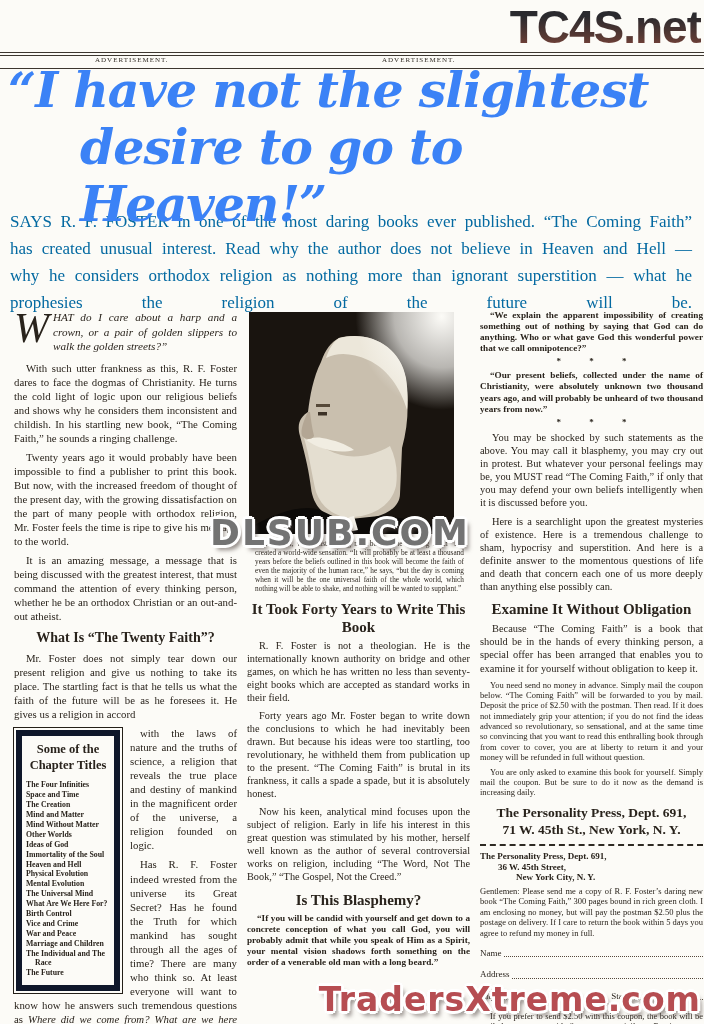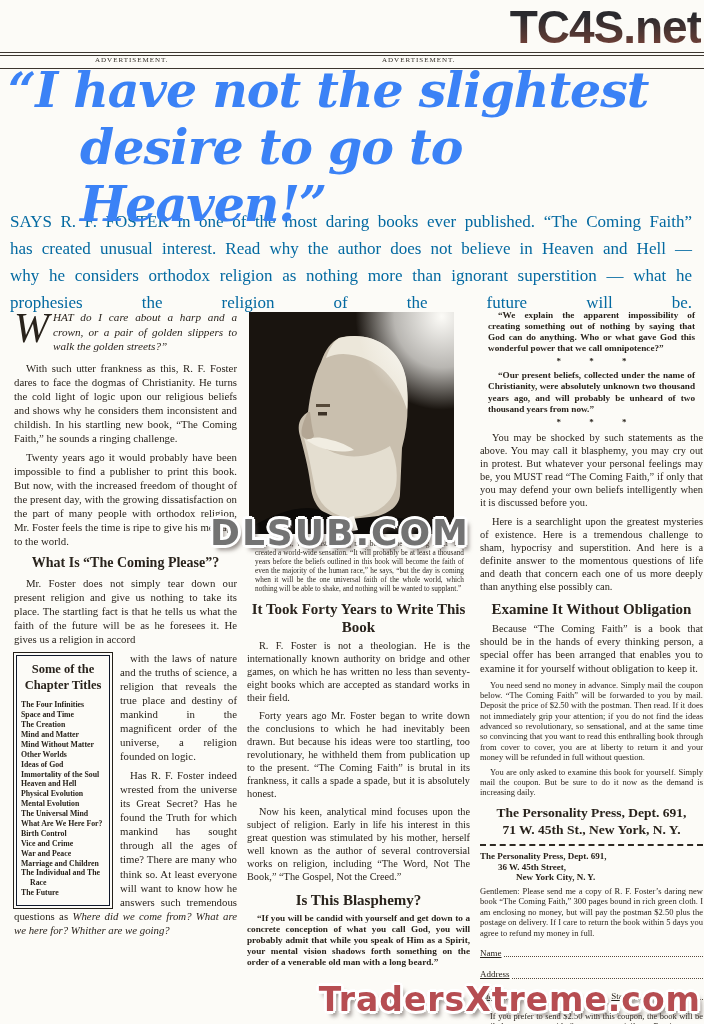--- a/index.html
+++ b/index.html
@@ -49,41 +49,41 @@
   .p{margin:0 0 5px; text-indent:12px;}
   .h{font-weight:bold; text-align:center; text-indent:0; margin:7px 0 4px; line-height:1.2;}
   .h.size1{font-size:14px;}
   .h.size2{font-size:15px;}
   
   .openq{font-style:italic; font-size:11.2px; line-height:1.3; margin:0 0 7px;}
   .dropcap{float:left; font-size:42px; line-height:30px; padding:3px 4px 0 0; font-style:italic;}
   
   .chapbox{
     float:left; width:84px; margin:4px 10px 2px 2px; padding:6px 4px 7px;
-    border:1px solid #0f172a; outline:1px solid #241f18; outline-offset:2px;
+    border:6px solid #0f172a; outline:1px solid #241f18; outline-offset:2px;
     background:#fcfbf7; text-align:left;
   }
   .chapbox .cb-title{font-weight:bold; font-size:12.5px; line-height:1.25; text-align:center; margin-bottom:7px;}
   .chap-item{font-weight:bold; font-size:7.8px; line-height:1.27; padding-left:9px; text-indent:-9px;}
   .wrapp{margin:0 0 5px; text-indent:10px;}
   
   .photo{width:205px; height:222px; margin:2px 0 5px 2px; display:block;}
   .caption{font-size:7.3px; line-height:1.24; text-align:justify; margin:0 6px 4px 8px; color:#2d2720;}
   .bq{font-weight:bold; font-size:9.2px; line-height:1.2; margin:0 0 4px; text-indent:10px;}
   
-  .rq{font-weight:bold; font-size:9.2px; line-height:1.2; margin:0 8px 2px; text-indent:10px;}
+  .rq{font-weight:bold; font-size:9.2px; line-height:1.2; margin:0 0 2px; text-indent:10px;}
   .stars{font-weight:bold; text-align:center; font-size:9px; letter-spacing:0; word-spacing:26px; margin:2px 0 3px; text-indent:0;}
   .rsmall{font-size:8.5px; line-height:1.22; margin:4px 0 4px; text-indent:10px;}
   .raddress{font-weight:bold; font-size:13.5px; line-height:1.3; text-align:center; text-indent:0; margin:6px 0 5px;}
   
   .coupon{border-top:2px dashed #2e2a23; margin-top:3px; padding-top:5px; text-align:left;}
   .c-a{font-weight:bold; font-size:9px; line-height:1.2;}
   .c-a.i1{padding-left:18px;} .c-a.i2{padding-left:36px;}
   .c-body{font-size:8.5px; line-height:1.22; text-align:justify; margin-top:3px;}
-  .fline{display:flex; align-items:flex-end; margin-top:10px;text-decoration:underline;}
+  .fline{display:flex; align-items:flex-end; margin-top:10px;}
   .fline .lbl{font-size:9px; padding-right:2px;}
   .fline .dots{flex:1; border-bottom:1.5px dotted #55493c; margin-bottom:2px;}
   .fline .dots.short{flex:0.8;}
   .c-note{font-size:8.5px; line-height:1.22; text-align:justify; margin-top:9px; text-indent:10px;}
   
   .wm{
     position:absolute; z-index:50;
     font-family:"DejaVu Sans","Liberation Sans",sans-serif; font-weight:900;
     text-shadow:
       -2px -2px 0 #fff, 2px -2px 0 #fff, -2px 2px 0 #fff, 2px 2px 0 #fff,
@@ -113,21 +113,22 @@
   </h1>
 
   <p class="deck" style="margin:0;">SAYS R. F. FOSTER in one of the most daring books ever published. “The Coming Faith” has created unusual interest. Read why the author does not believe in Heaven and Hell — why he considers orthodox religion as nothing more than ignorant superstition — what he prophesies the religion of the future will be.</p>
 
   <div class="col col-l">
     <p class="openq">
       <span class="dropcap">W</span><span>HAT do I care about a harp and a crown, or a pair of golden slippers to walk the golden streets?”</span>
     </p>
     <p class="p">With such utter frankness as this, R. F. Foster dares to face the dogmas of Christianity. He turns the cold light of logic upon our religious beliefs and shows why he considers them inconsistent and childish. In his startling new book, “The Coming Faith,” he sounds a ringing challenge.</p>
     <p class="p">Twenty years ago it would probably have been impossible to find a publisher to print this book. But now, with the increased freedom of thought of the present day, with the growing dissatisfaction on the part of many people with orthodox religion, Mr. Foster feels the time is ripe to give his message to the world.</p>
-    <p class="h size1">What Is “The Coming Please”?</p>
+    <p class="p">It is an amazing message, a message that is being discussed with the greatest interest, that must command the attention of every thinking person, whether he be an orthodox Christian or an out-and-out atheist.</p>
+    <p class="h size1">What Is “The Twenty Faith”?</p>
     <p class="p">Mr. Foster does not simply tear down our present religion and give us nothing to take its place. The startling fact is that he tells us what the faith of the future will be as he foresees it. He gives us a religion in accord</p>
 
     <div class="chapbox">
       <div class="cb-title">Some of the Chapter Titles</div>
       <div class="chap-item">The Four Infinities</div>
       <div class="chap-item">Space and Time</div>
       <div class="chap-item">The Creation</div>
       <div class="chap-item">Mind and Matter</div>
       <div class="chap-item">Mind Without Matter</div>
       <div class="chap-item">Other Worlds</div>

